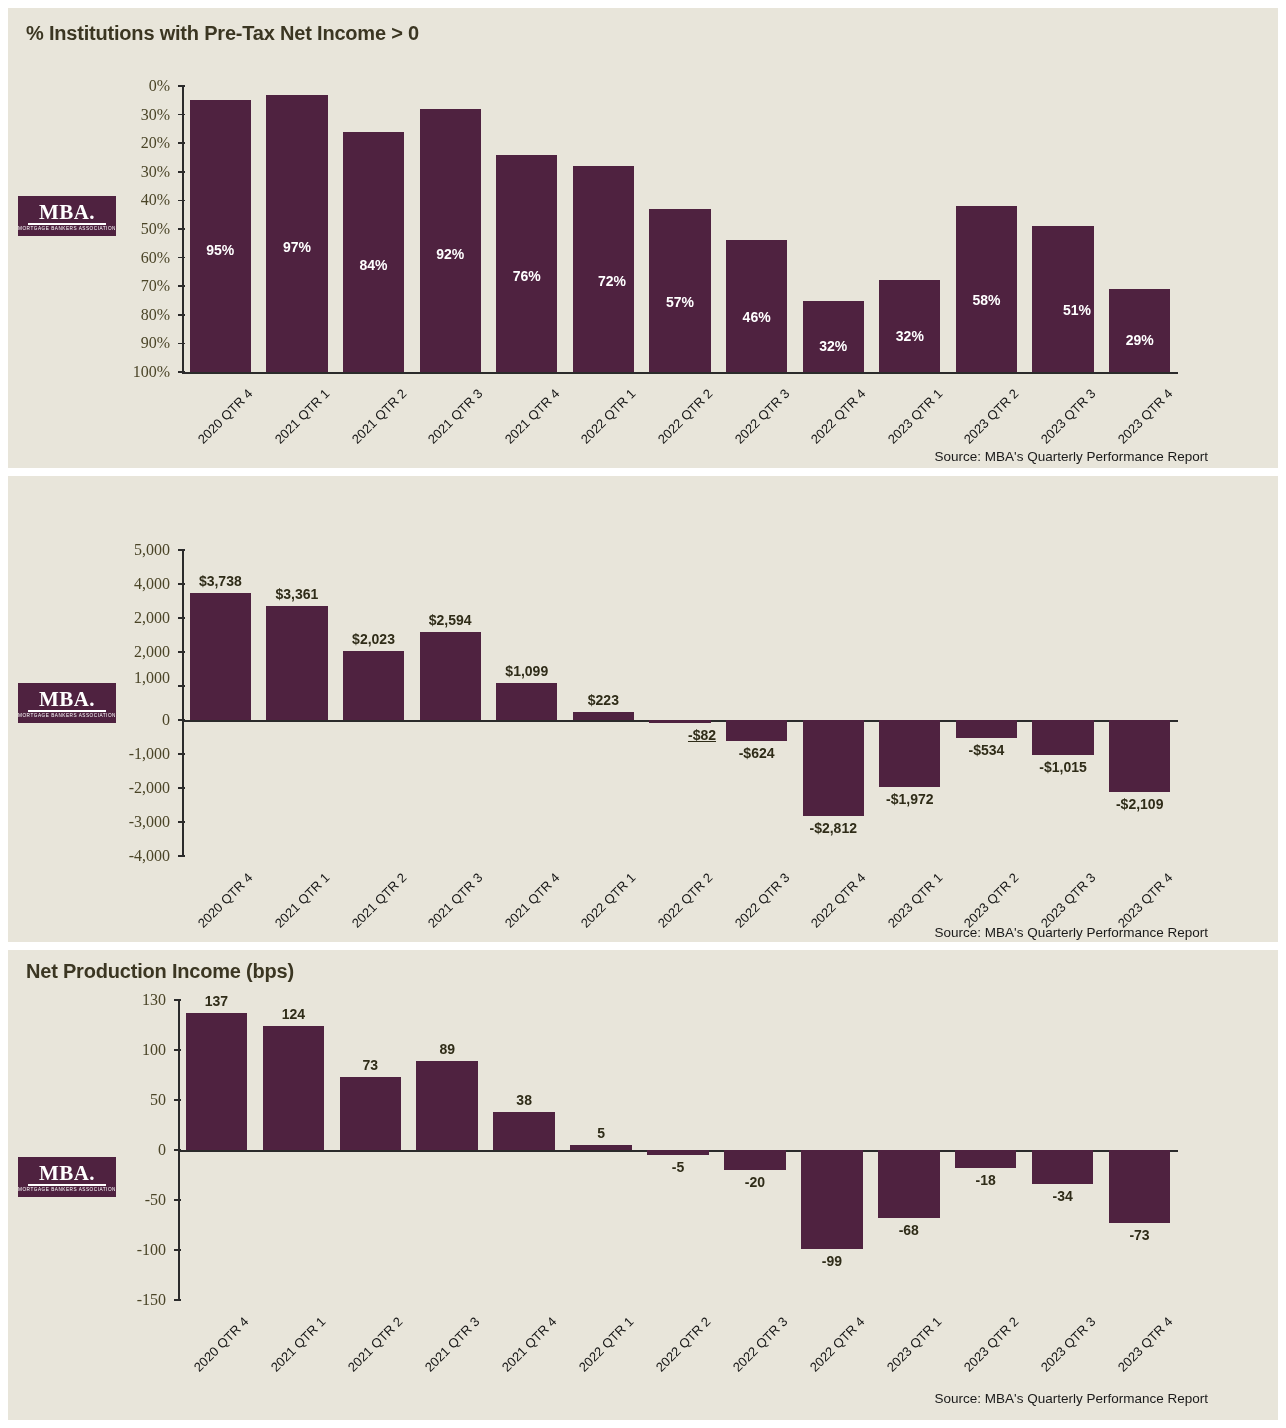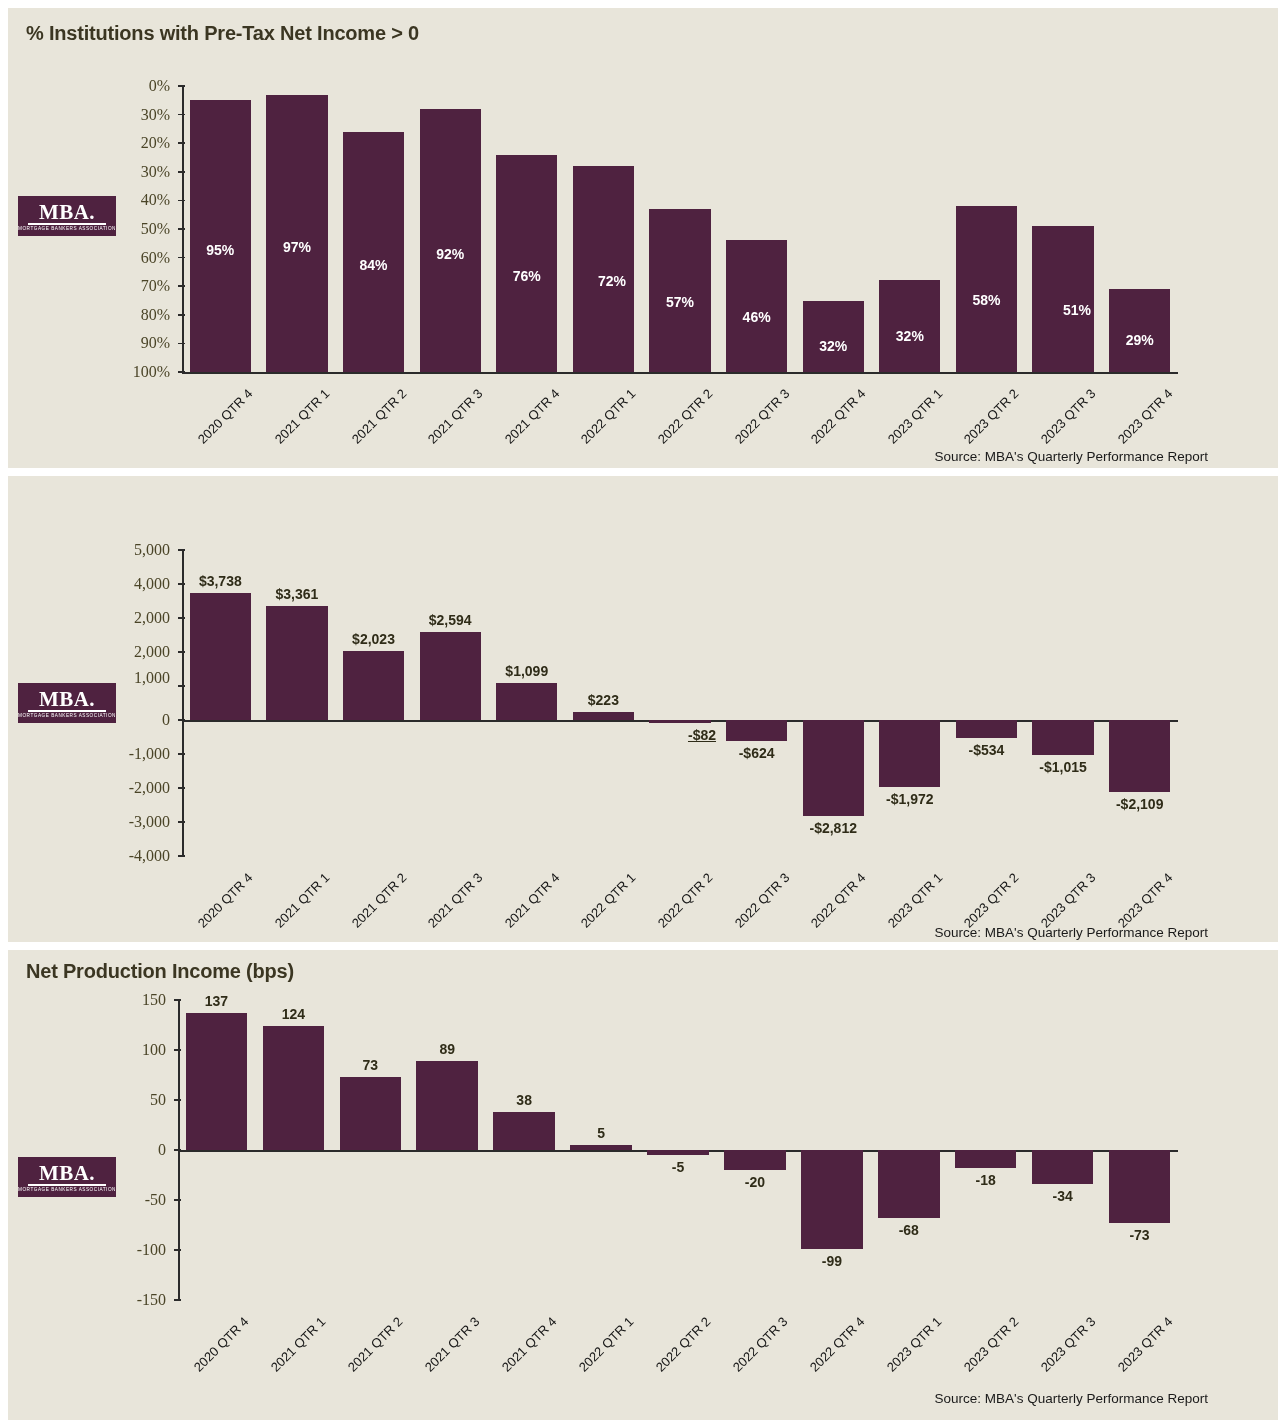--- a/index.html
+++ b/index.html
@@ -192,21 +192,21 @@
   <div class="sub">MORTGAGE BANKERS ASSOCIATION</div>
 </div>
 <div class="source" id="source2">Source: MBA's Quarterly Performance Report</div>
 
 <div class="panel" id="panel3">
   <div class="panel-title">Net Production Income (bps)</div>
   <div class="plot" id="plot3" style="left: 170px; top: 50px; width: 1000px; height: 300px;">
       <div class="axis-line vaxis" style="left: 0px; top: 0px; height: 300px;"></div>
       <div class="gridzero" style="left: 0px; top: 150px; width: 1000px;"></div>
       <div class="tick" style="left: -4px; top: -0.75px;"></div>
-      <div class="ylab" style="top: 0px; right: 1012px;">150</div>
+      <div class="ylab" style="top: 0px; right: 1012px;">130</div>
       <div class="tick" style="left: -4px; top: 49.25px;"></div>
       <div class="ylab" style="top: 50px; right: 1012px;">100</div>
       <div class="tick" style="left: -4px; top: 99.25px;"></div>
       <div class="ylab" style="top: 100px; right: 1012px;">50</div>
       <div class="tick" style="left: -4px; top: 149.25px;"></div>
       <div class="ylab" style="top: 150px; right: 1012px;">0</div>
       <div class="tick" style="left: -4px; top: 199.25px;"></div>
       <div class="ylab" style="top: 200px; right: 1012px;">-50</div>
       <div class="tick" style="left: -4px; top: 249.25px;"></div>
       <div class="ylab" style="top: 250px; right: 1012px;">-100</div>

